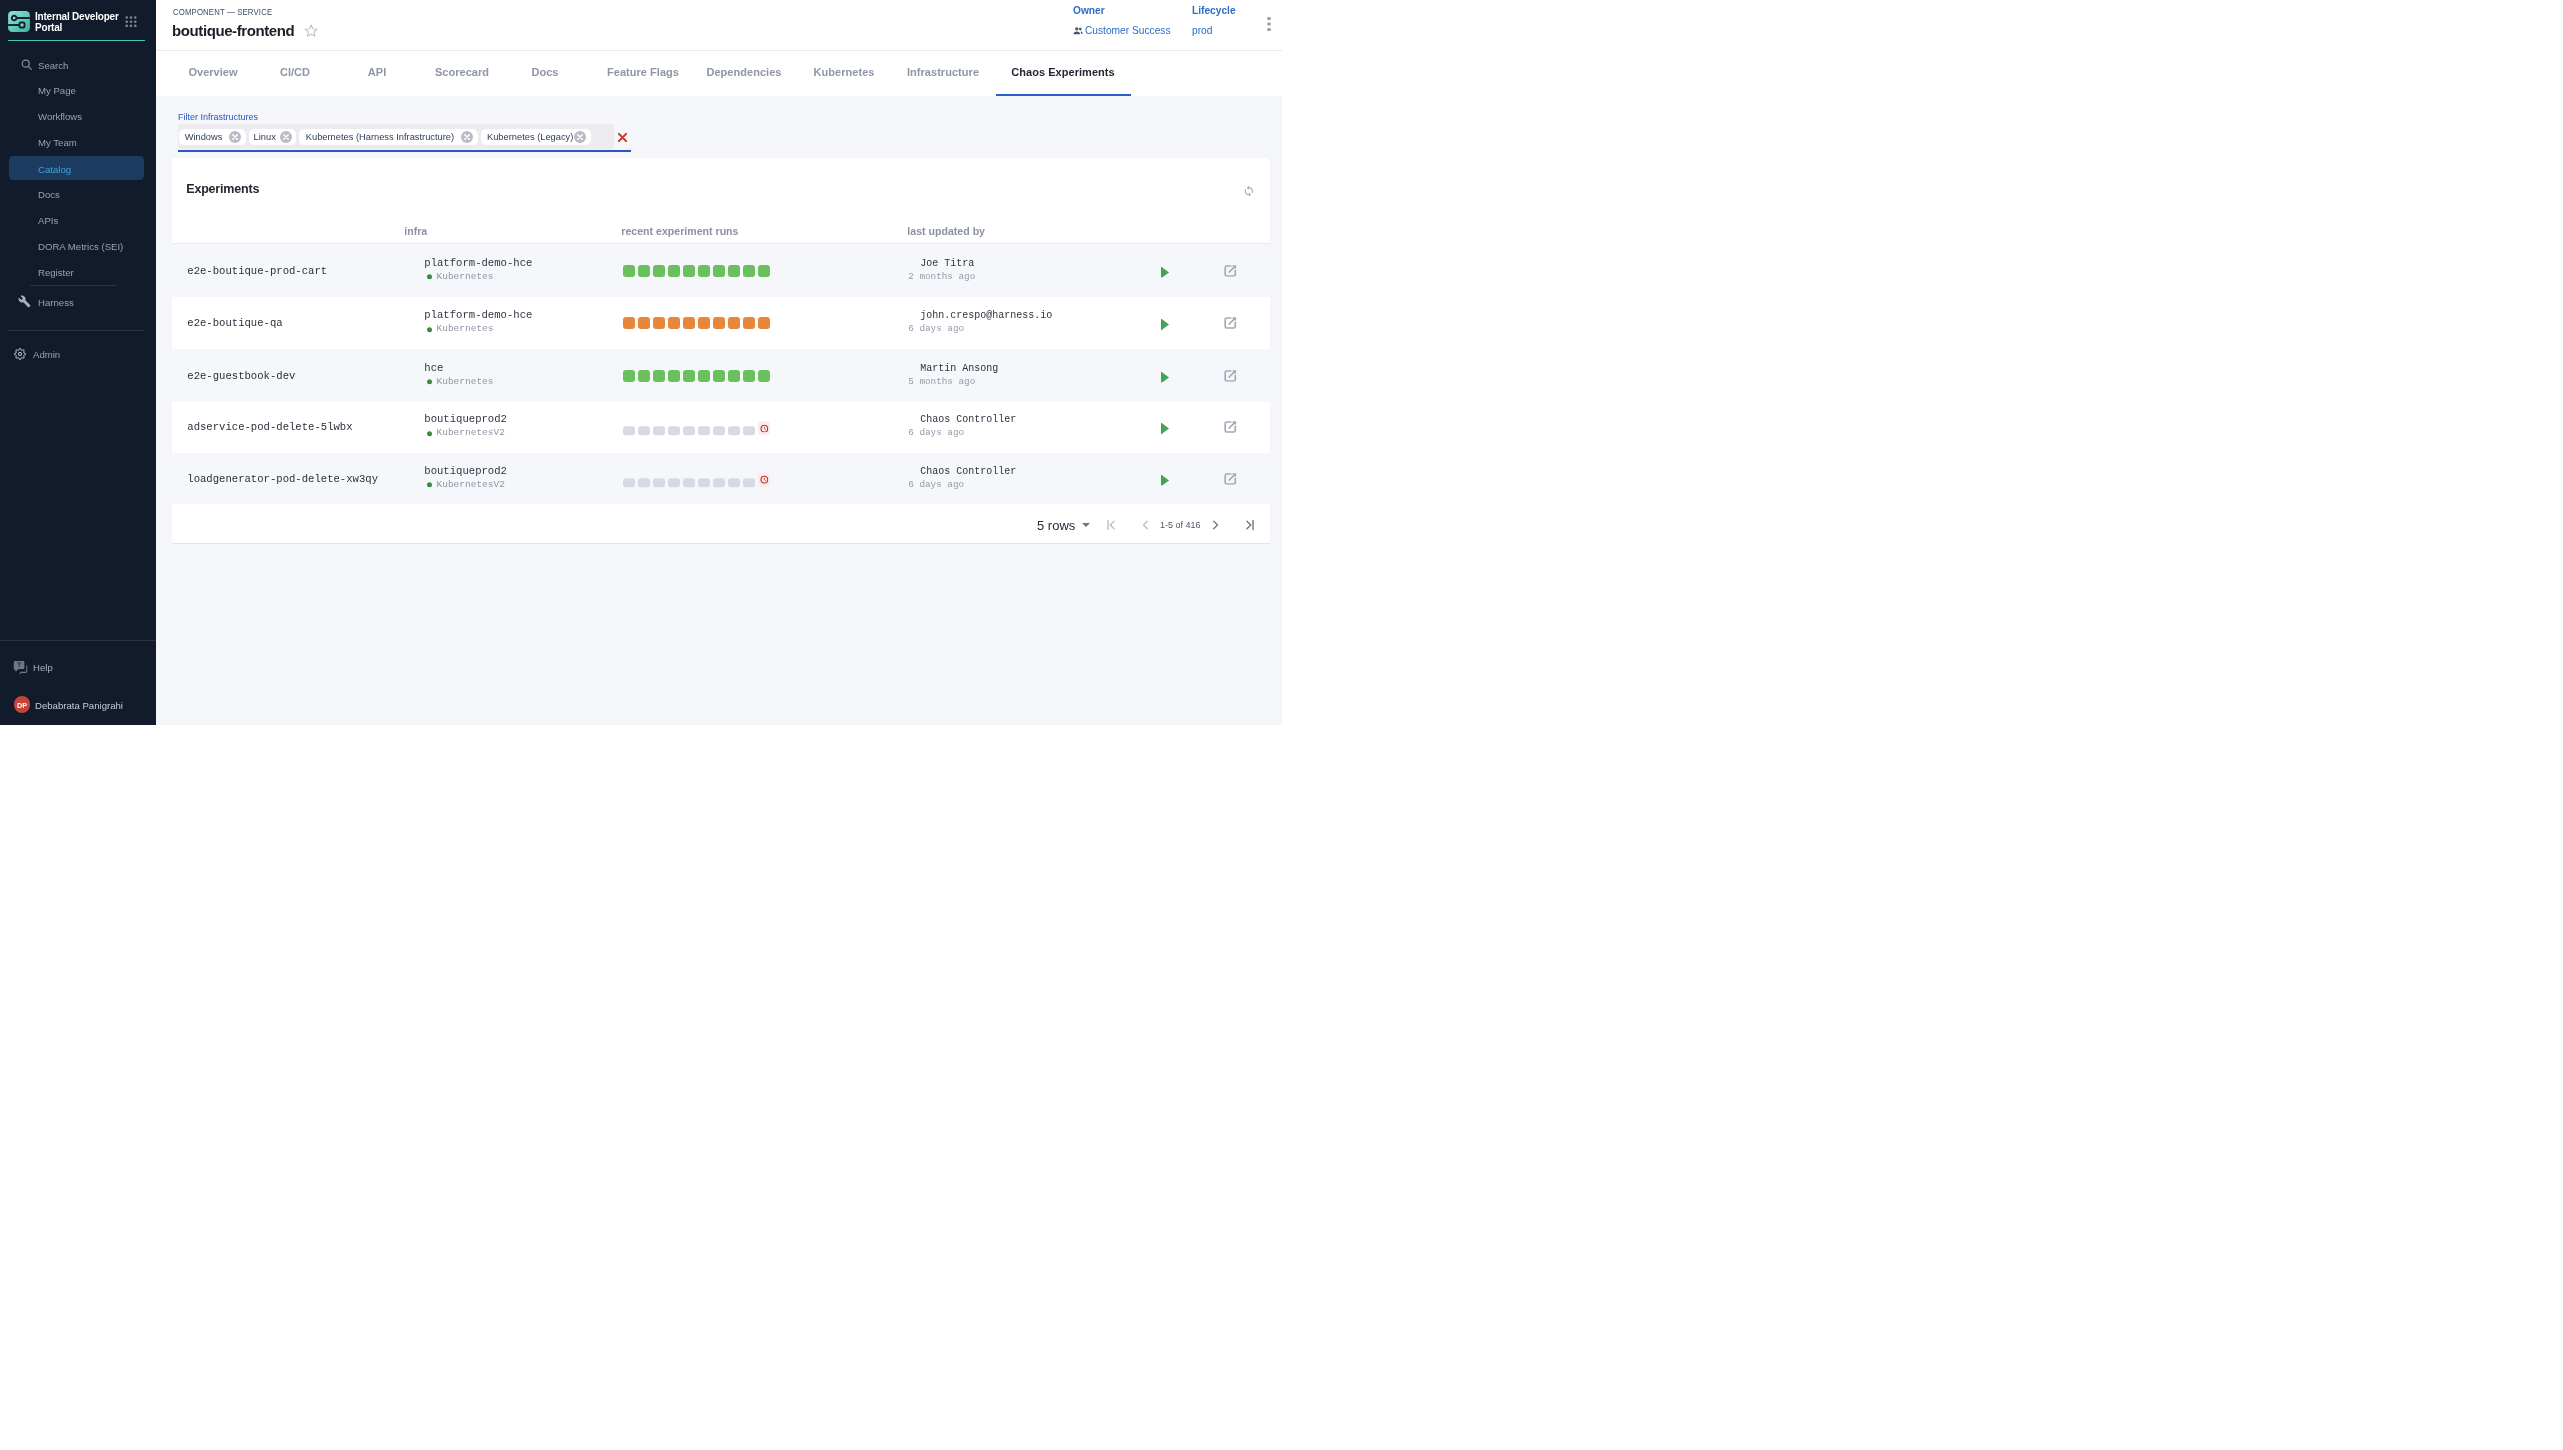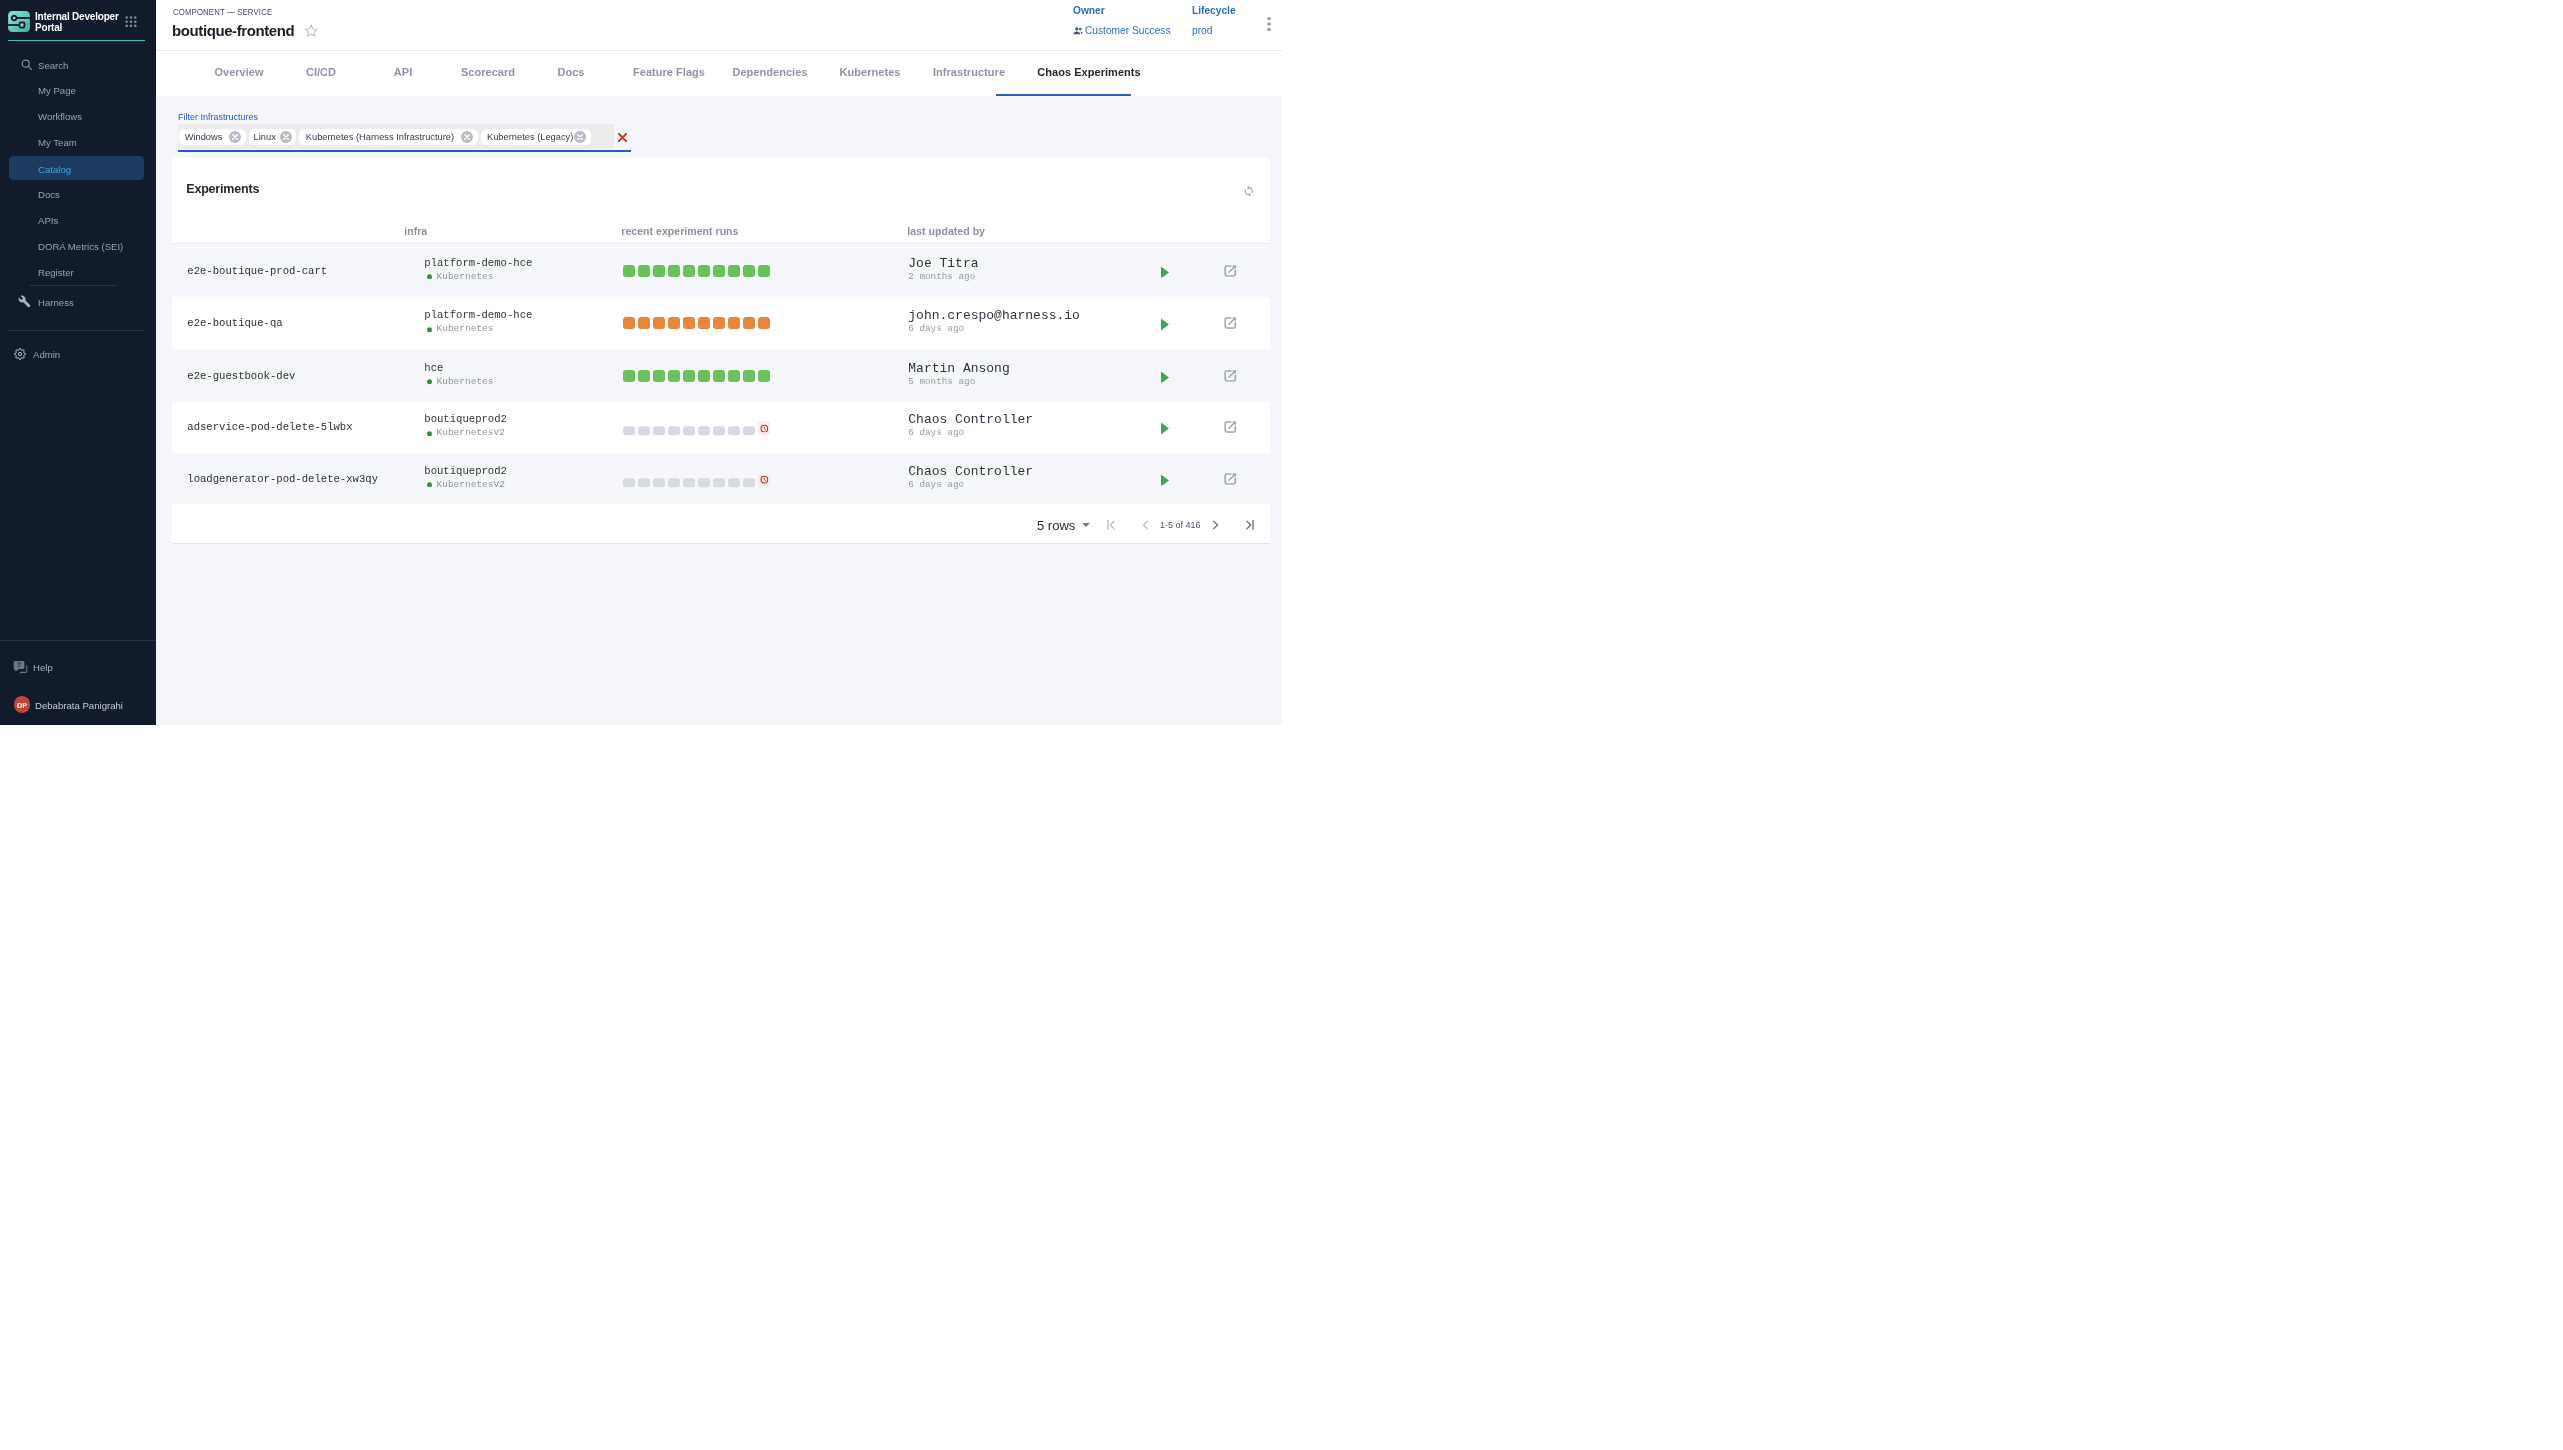--- a/index.html
+++ b/index.html
@@ -9,37 +9,37 @@
   .abs { position:absolute; }
   .cxy { transform:translate(-50%,-50%); }
   .cy { transform:translateY(-50%);text-align:right; }
   .cx { transform:translateX(-50%); }
   
   #side { position:absolute; left:0; top:0; width:156px; height:725px; background:#111b2b; }
   .sitem { position:absolute; left:38px; font-size:9.6px; color:#9aa1b4; white-space:nowrap; }
   
   #main { position:absolute; left:156px; top:0; width:1126px; height:725px; background:#fff; }
   #content { position:absolute; left:0; top:96px; width:1126px; height:629px; background:#f5f6f9; }
-  .tab { position:absolute; top:66px; font-size:11px; font-weight:700; color:#8e95a6; white-space:nowrap; letter-spacing:0.04px;margin-left:26px;}
+  .tab { position:absolute; top:66px; font-size:11px; font-weight:700; color:#8e95a6; white-space:nowrap; letter-spacing:0.04px;}
   .chip { position:absolute; top:33px; height:16.3px; background:#fff; border-radius:5.3px; }
   .chip span { position:absolute; top:50%; transform:translateY(-50%); font-size:9.3px; color:#2c3c5c; white-space:nowrap; }
   .chipx { position:absolute; top:50%; transform:translateY(-50%); width:12px; height:12px; border-radius:50%; background:#b9bcc6; }
   .chipx svg { position:absolute; left:50%; top:50%; transform:translate(-50%,-50%); }
   
   #card { position:absolute; left:16.3px; top:62px; width:1098px; height:386px; background:#fff; border-radius:3.8px; }
   .hdrlbl { position:absolute; top:67px; font-size:10.6px; font-weight:700; color:#8b92a3; white-space:nowrap; }
   .row { position:absolute; left:0; width:1098px;font-family:Liberation Mono, monospace; }
   .stripe { background:#f6f7fa; }
   .cname { position:absolute; left:15px; top:50%; transform:translateY(-50%); font-size:10.6px; color:#2a2f3b; white-space:nowrap; }
   .cinfra { position:absolute; left:232px; top:50%; transform:translateY(-50%);margin-left:20px; }
   .cinfra .l1 { font-size:10.6px; color:#303644; line-height:13.3px; white-space:nowrap;}
   .cinfra .l2 { font-size:9.5px; color:#8e95a4; line-height:14px; white-space:nowrap; display:flex; align-items:center;}
   .dot { display:inline-block; width:5.3px; height:5.3px; border-radius:50%; background:#3d8a43; margin:0 4.6px 0 2.3px; }
   .cupd { position:absolute; left:736px; top:50%; transform:translateY(-50%); }
-  .cupd .l1 { font-size:13px; color:#2e3440; line-height:13.3px; white-space:nowrap;}
+  .cupd .l1 { font-size:10px; color:#2e3440; line-height:13.3px; white-space:nowrap;margin-left:12px;}
   .cupd .l2 { font-size:9.3px; color:#949aa8; line-height:14px; white-space:nowrap;}
   .runs { position:absolute; left:451px; top:50%; display:flex; }
   .sq { width:12px; height:12px; border-radius:3px; margin-right:3px; }
   .g { background:#6ac05c; }
   .o { background:#e8863c; }
   .p { width:12px; height:9px; border-radius:2.7px; background:#d7d9e3; margin-right:3px; }
   .clock { width:11.8px; height:14px; border-radius:3px; background:#fbecea; display:flex; align-items:center; justify-content:center; }
   .playw { position:absolute; left:989px; top:50%; transform:translateY(calc(-50% + 1.5px)); }
   .openw { position:absolute; left:1052px; top:50%; transform:translateY(-50%); }
 </style>

